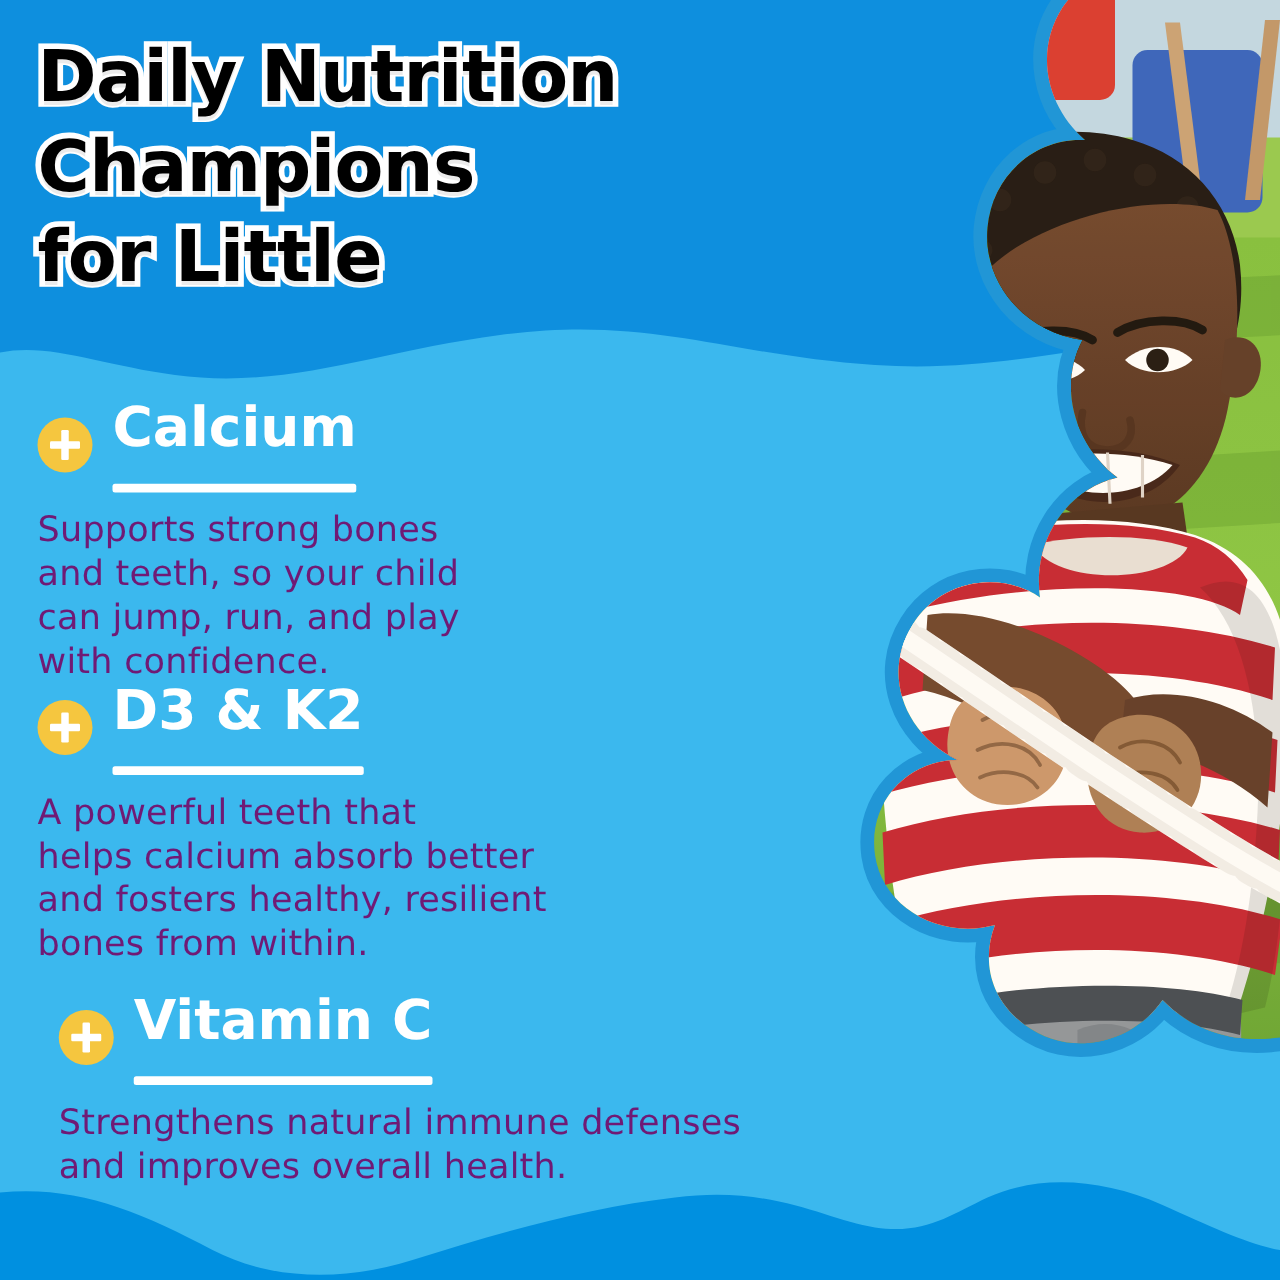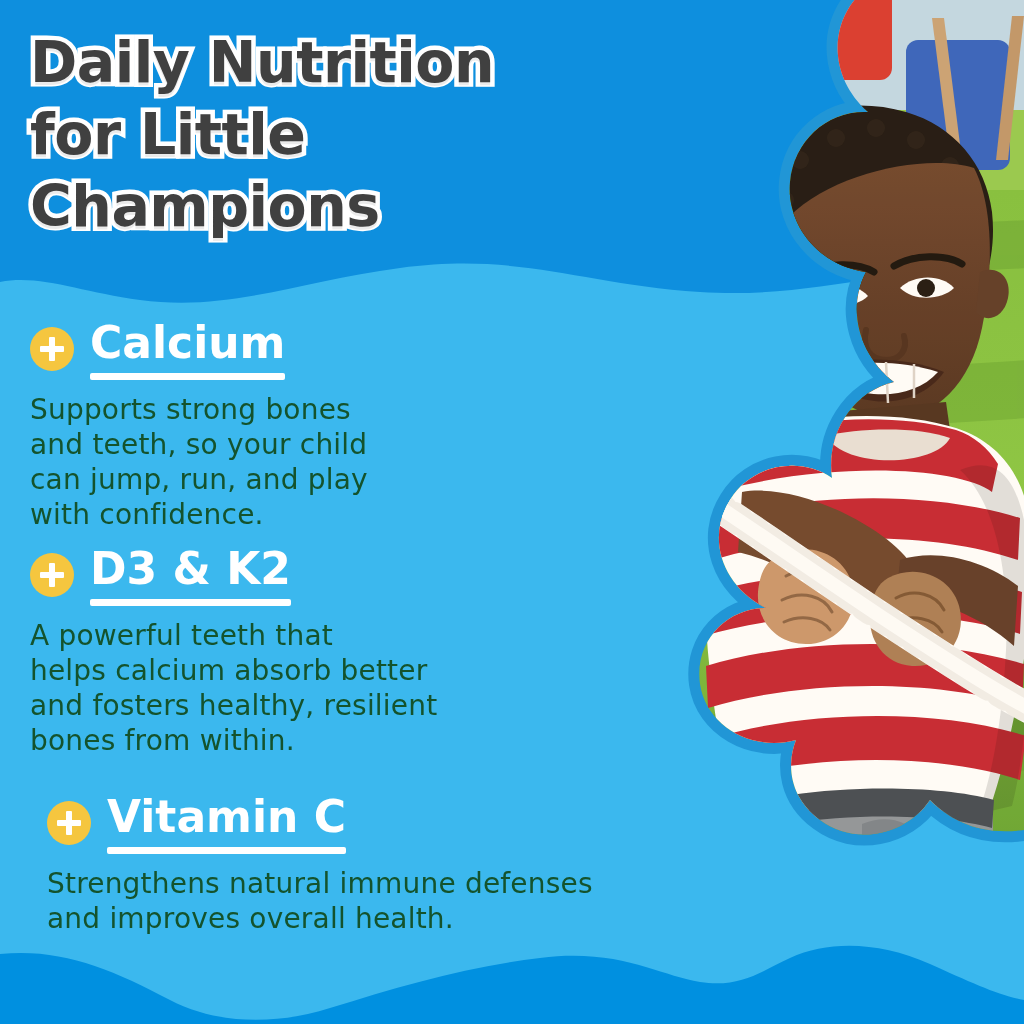--- a/index.html
+++ b/index.html
@@ -34,21 +34,21 @@
     width:500px;
     z-index:20;
   }
   #headline .hl-line {
     display:block;
     font-family:"DejaVu Sans", sans-serif;
     font-weight:700;
     font-size:57px;
     line-height:72px;
     letter-spacing:-0.5px;
-    color:#404040;
+    color:#000000;
     -webkit-text-stroke:9px #FFFFFF;
     paint-order:stroke fill;
     text-shadow:
       0 3px 0 rgba(0,0,0,0.08);
     white-space:nowrap;
   }
 
   
   .benefit {
     position:absolute;
@@ -89,38 +89,38 @@
     transform:translateY(-50%);
   }
   .benefit-title {
     font-family:"DejaVu Sans", sans-serif;
     font-weight:700;
     font-size:44px;
     line-height:50px;
     color:#FFFFFF;
     white-space:nowrap;
     position:relative;
-    padding-bottom:12px;
+    padding-bottom:26px;
   }
   .benefit-title::after {
     content:"";
     position:absolute;
     left:0; bottom:0;
     width:100%;
     height:7px;
     background:#FFFFFF;
     border-radius:2px;
   }
   .benefit-body {
     margin-top:12px;
     font-family:"DejaVu Sans", sans-serif;
     font-weight:400;
     font-size:28px;
     line-height:35px;
-    color:#14532d;
+    color:#701a75;
     white-space:pre-line;
     letter-spacing:0.2px;
   }
 </style>
 </head>
 <body>
 
 <div id="infographic">
 
   <div class="bg-layer">
@@ -436,22 +436,22 @@
                C620,948 660,976 700,982
                C740,988 760,972 790,958
                C830,940 880,942 930,964
                C970,982 1000,996 1024,1000
                L1024,1024 L0,1024 Z" fill="#0090E0"></path>
     </svg>
   </div>
 
   <div id="headline">
     <span class="hl-line">Daily Nutrition</span>
+    <span class="hl-line">Champions</span>
     <span class="hl-line">for Little</span>
-    <span class="hl-line">Champions</span>
   </div>
 
   <div class="benefit" id="benefit-0">
     <div class="benefit-head">
       <span class="plus-badge"></span>
       <span class="benefit-title">Calcium</span>
     </div>
     <div class="benefit-body">Supports strong bones
 and teeth, so your child
 can jump, run, and play

